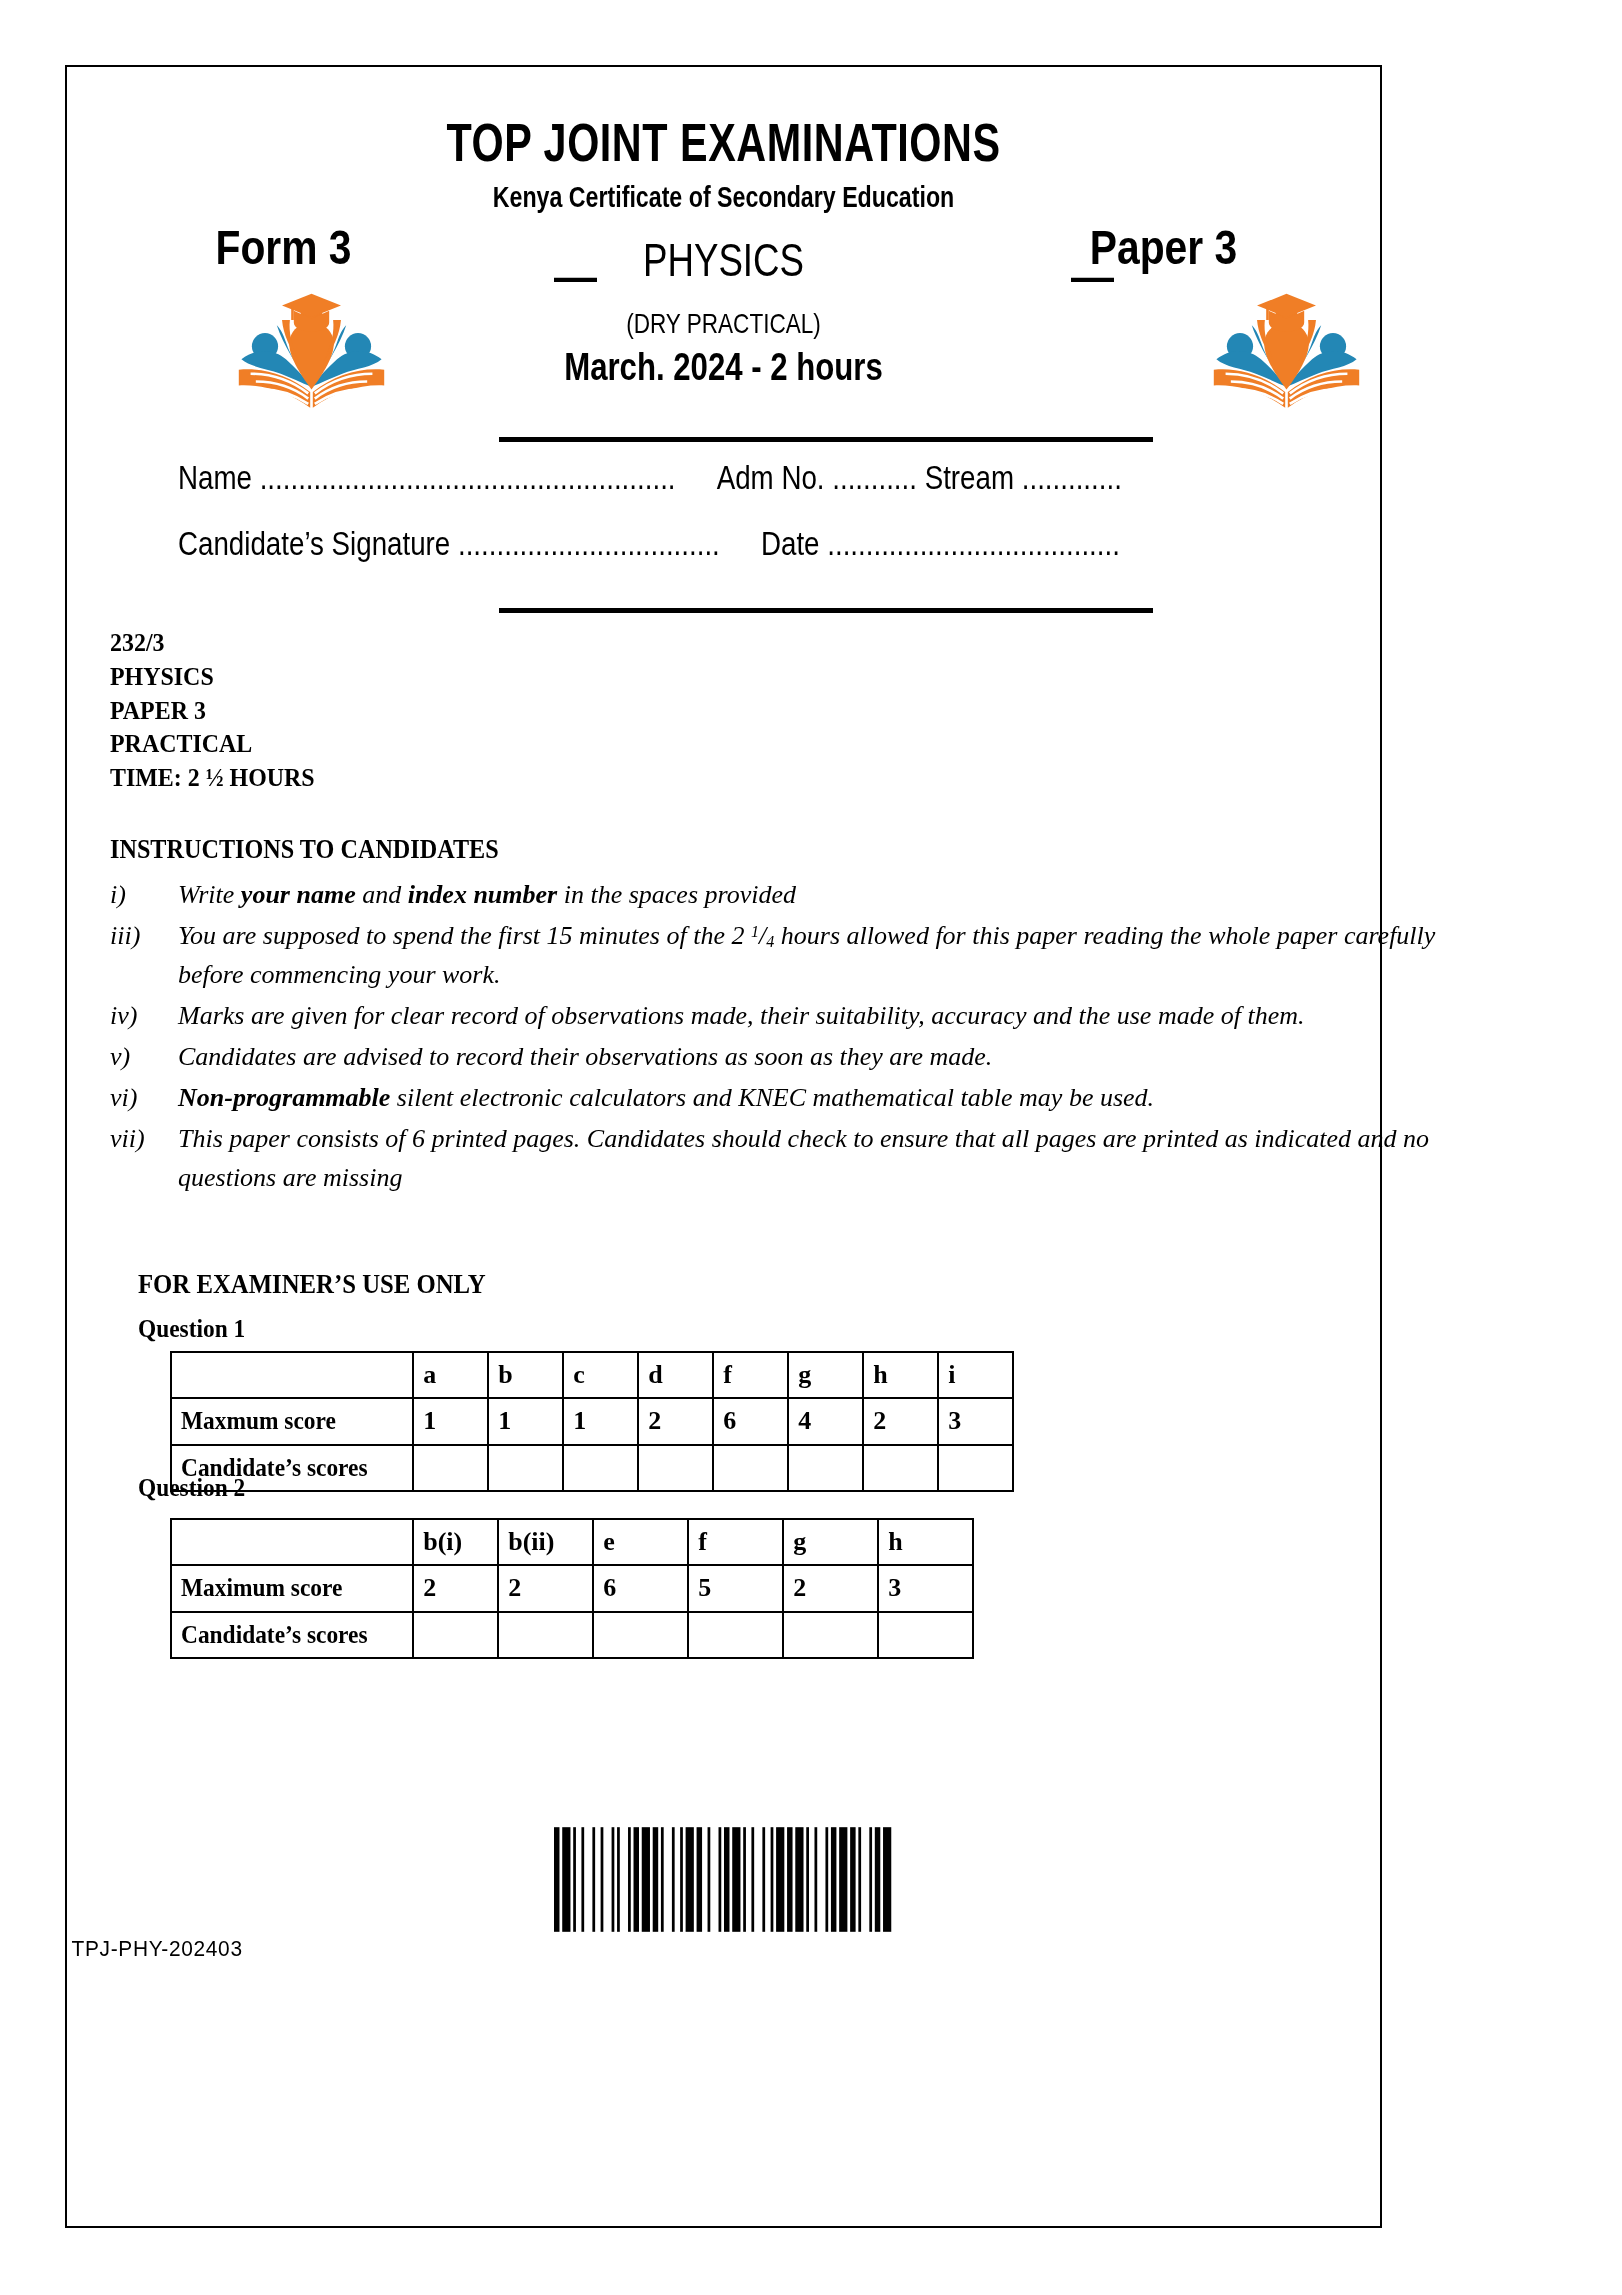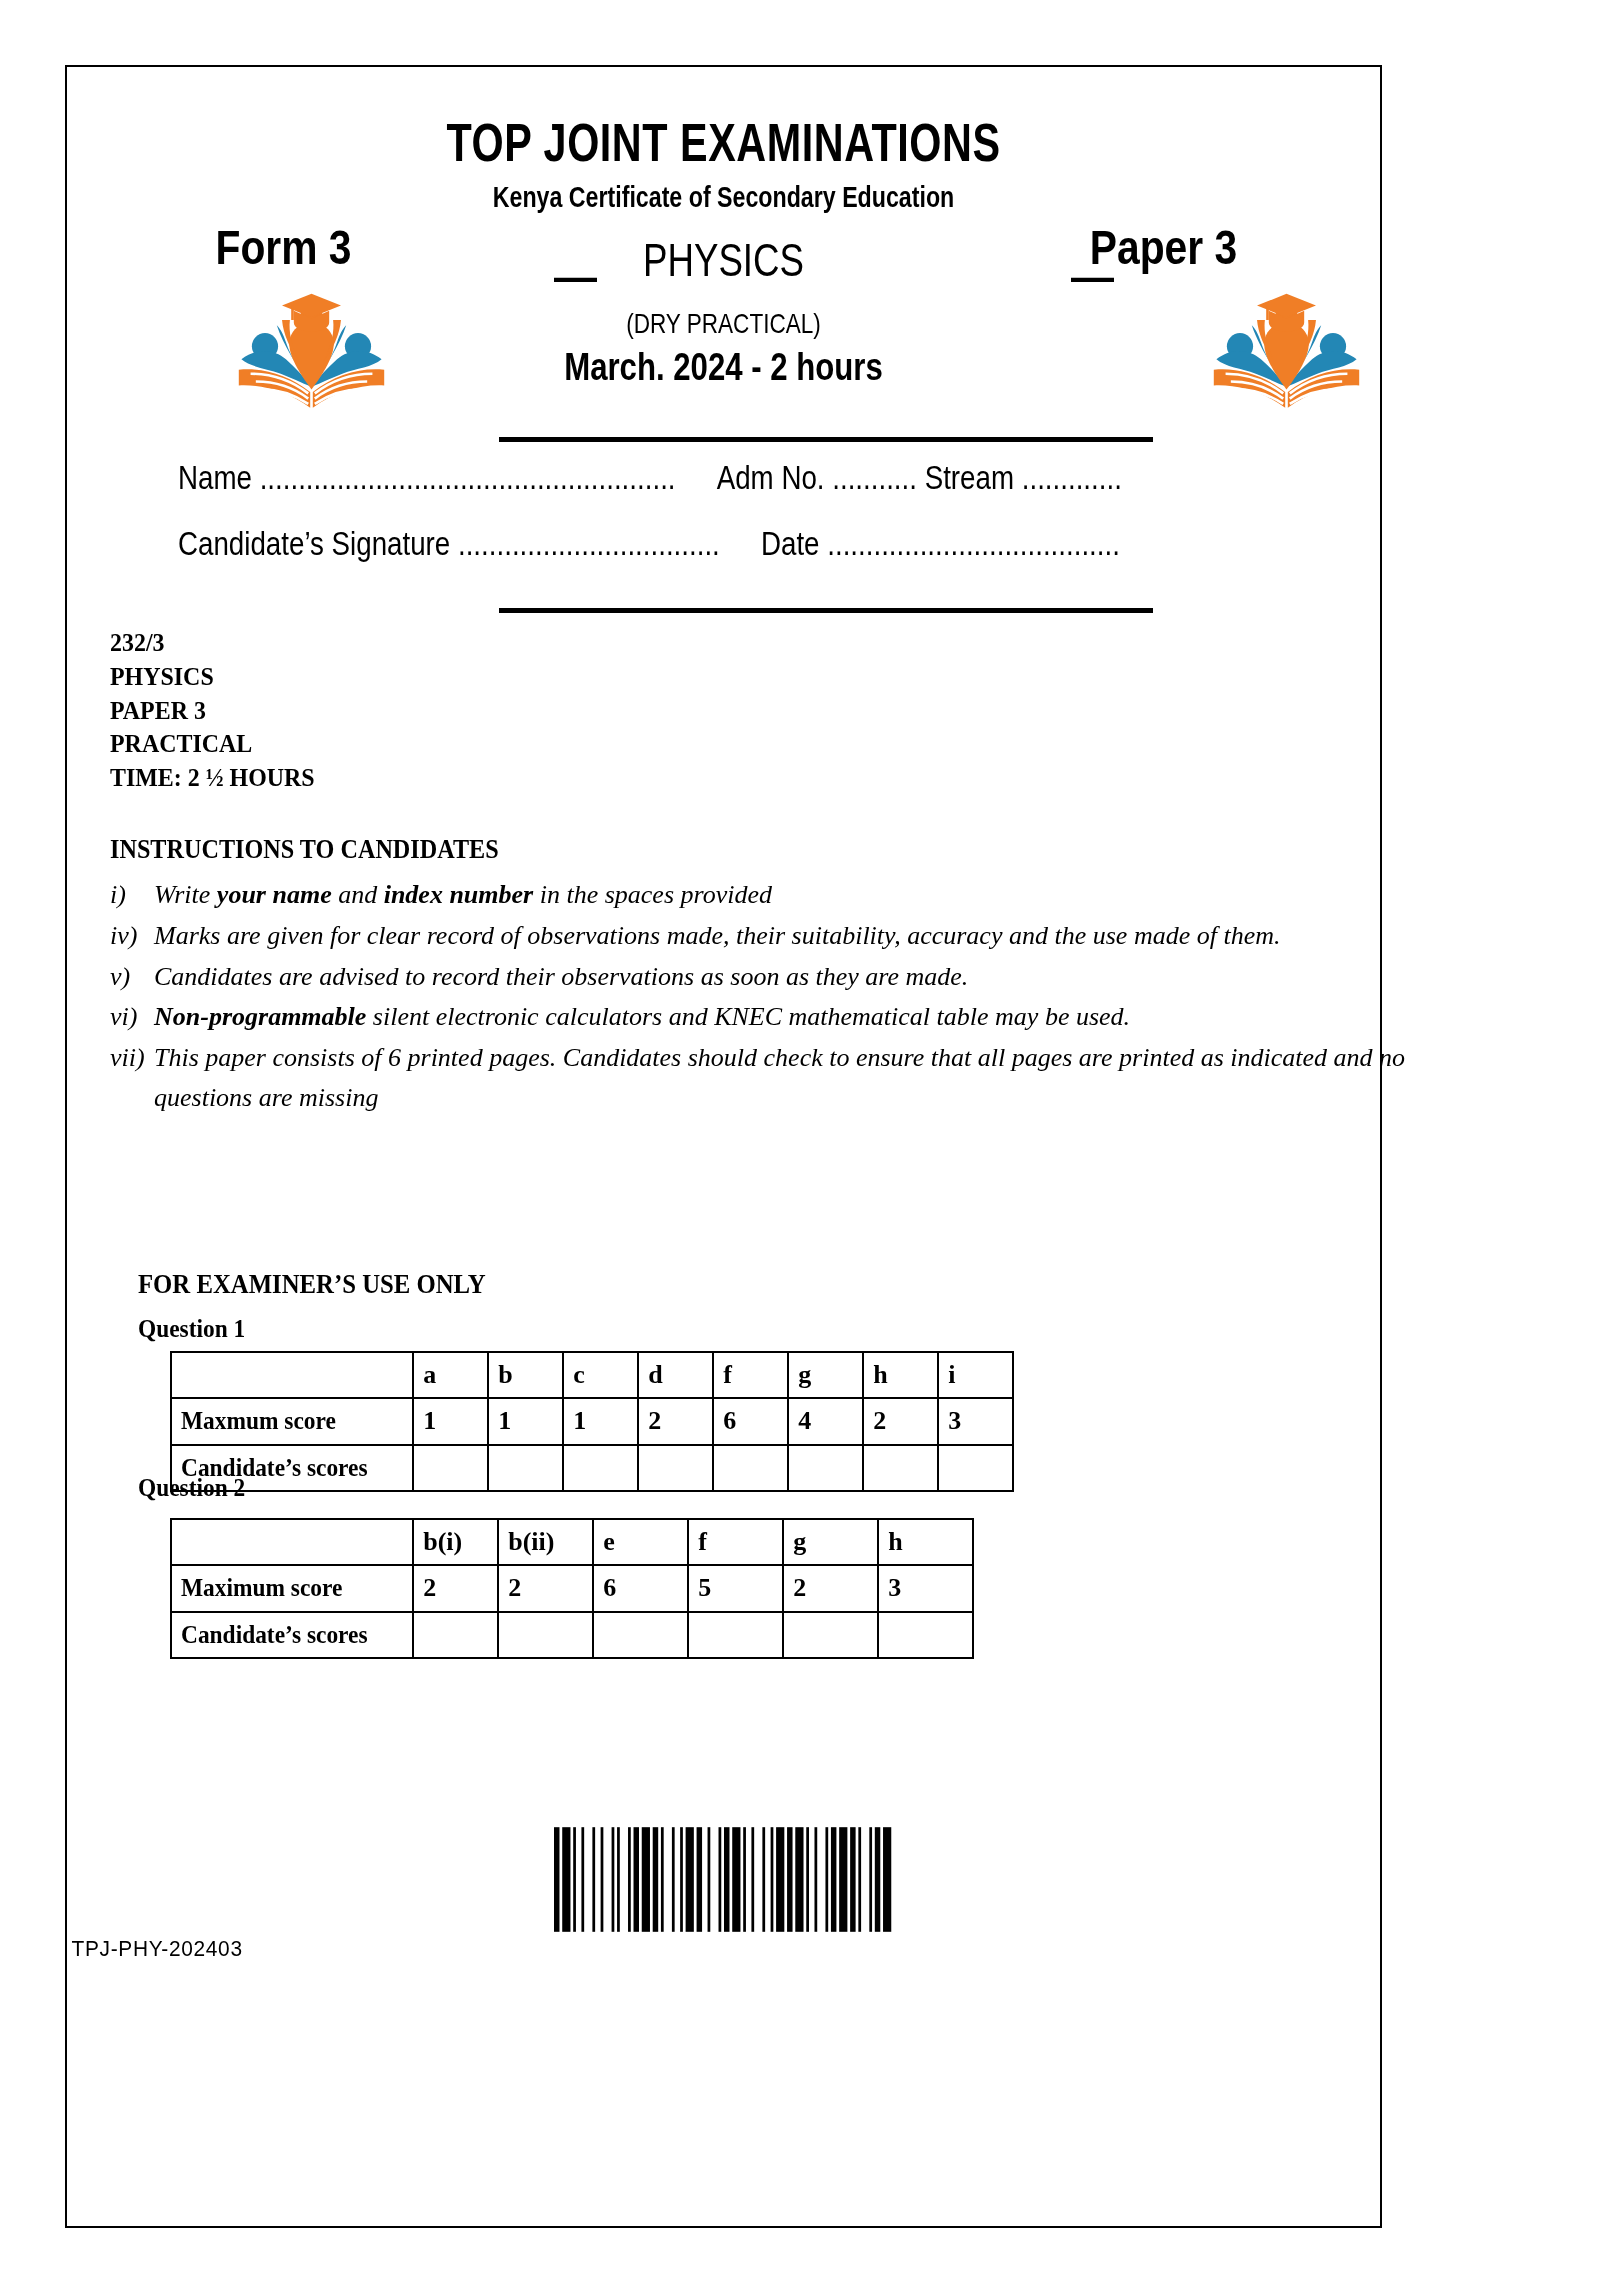--- a/index.html
+++ b/index.html
@@ -278,20 +278,21 @@
   }
   .instr-num {
     flex: 0 0 44px;
     font-style: italic;
     font-size: 26px;
   }
   .instr-text {
     flex: 1 1 auto;
     font-style: italic;
     font-size: 26px;
+    margin-left: 24px;
   }
   .instr-text b { font-weight: 700; font-style: italic; }
   .frac { font-size: 0.62em; vertical-align: 0.45em; }
   .frac2 { font-size: 0.62em; vertical-align: -0.18em; }
 
   
   .examiner-head {
     position: absolute;
     left: 71px;
     top: 1201px;
@@ -479,20 +480,24 @@
     <div>PRACTICAL</div>
     <div>TIME: 2 ½ HOURS</div>
   </div>
 
   <div class="instr-head">INSTRUCTIONS TO CANDIDATES</div>
 
   <div class="instr-list">
     <div class="instr-item">
       <span class="instr-num">i)</span>
       <span class="instr-text">Write <b>your name</b> and <b>index number</b> in the spaces provided</span>
+    </div>
+    <div class="instr-item">
+      <span class="instr-num">iii)</span>
+      <span class="instr-text">You are supposed to spend the first 15 minutes of the 2 <span class="frac">1</span>/<span class="frac2">4</span> hours allowed for this paper reading the whole paper carefully before commencing your work.</span>
     </div>
     <div class="instr-item">
       <span class="instr-num">iv)</span>
       <span class="instr-text">Marks are given for clear record of observations made, their suitability, accuracy and the use made of them.</span>
     </div>
     <div class="instr-item">
       <span class="instr-num">v)</span>
       <span class="instr-text">Candidates are advised to record their observations as soon as they are made.</span>
     </div>
     <div class="instr-item">

